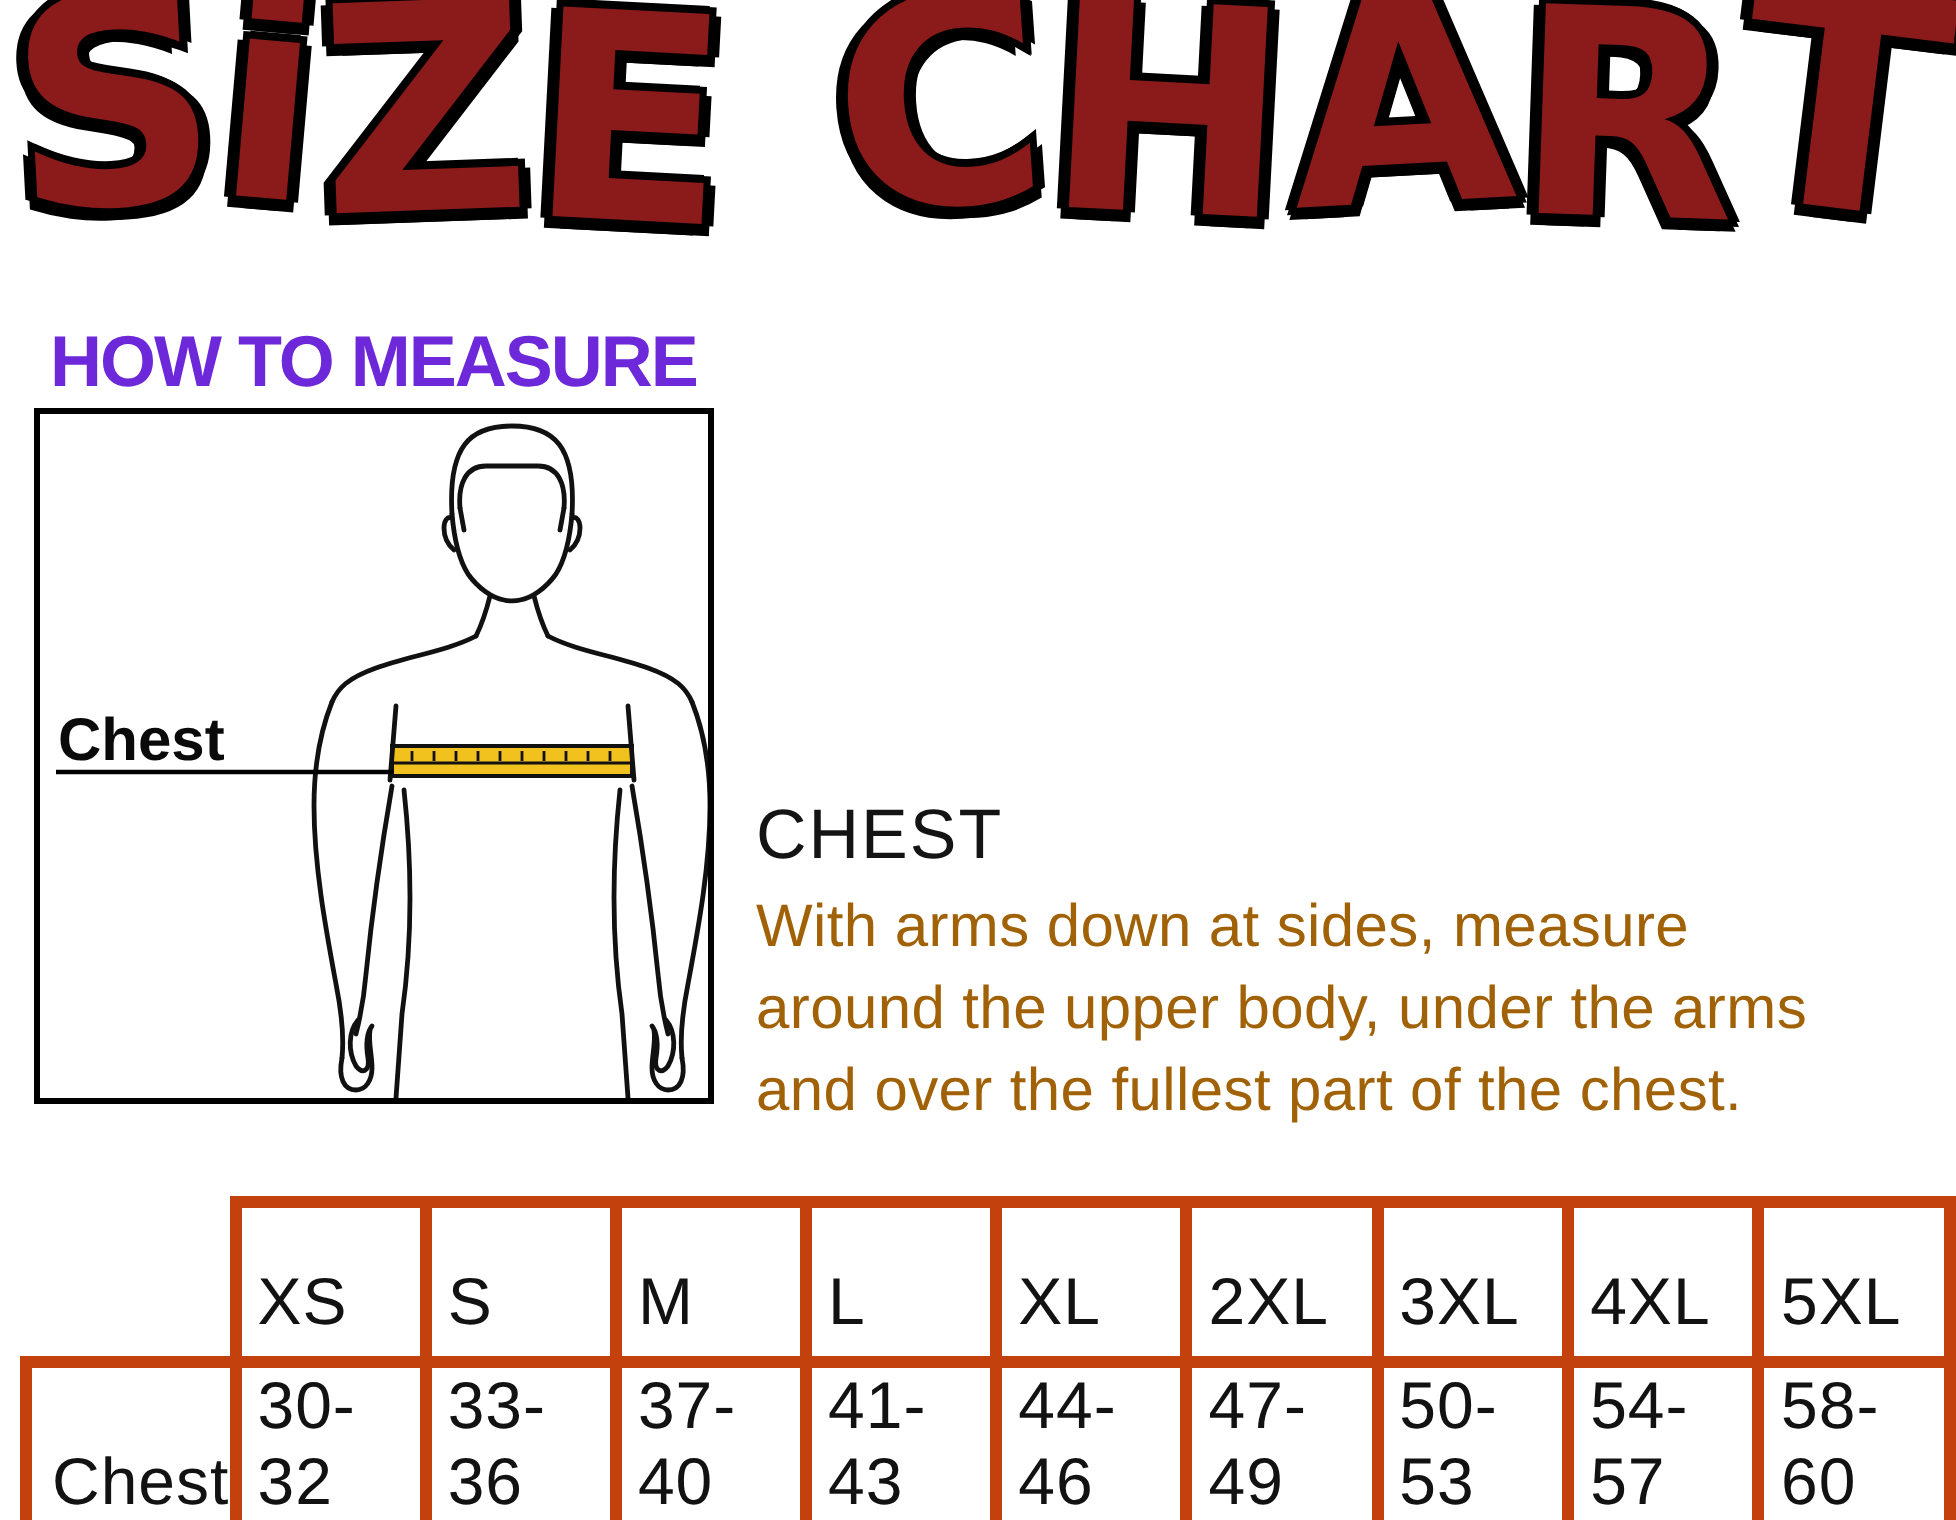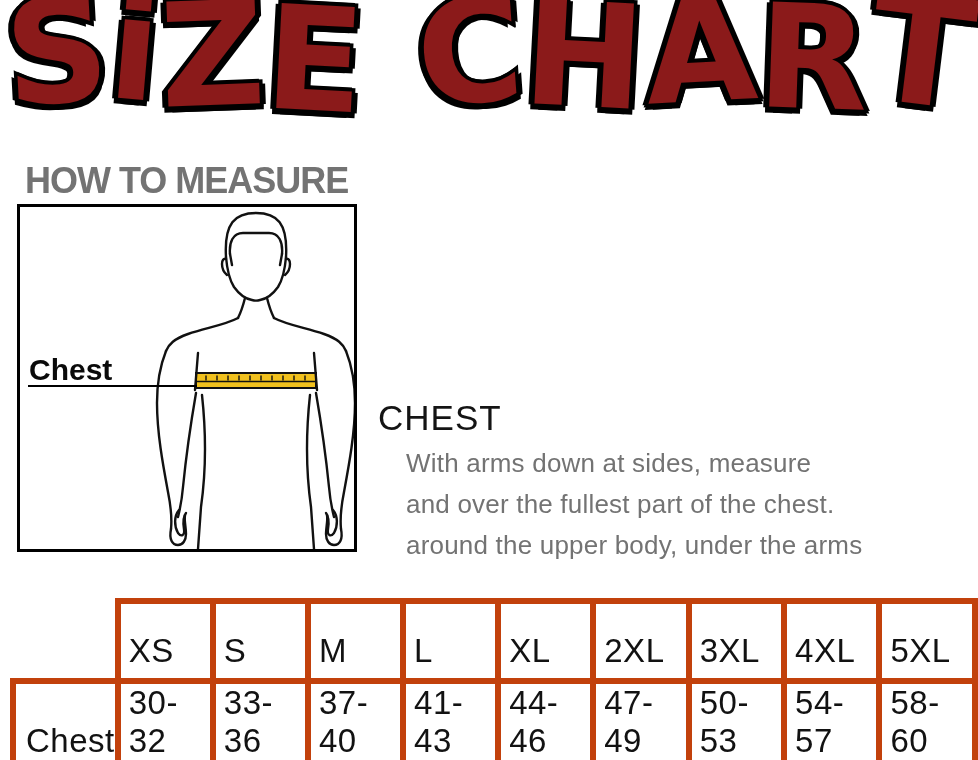--- a/index.html
+++ b/index.html
@@ -32,41 +32,41 @@
   .l2{transform:rotate(-2deg) translateY(3px);}
   .l3{transform:rotate(3deg) translateY(8px);}
   .l5{transform:rotate(-4deg);}
   .l6{transform:rotate(3deg) translateY(4px);}
   .l7{transform:rotate(-3deg) translateY(-1px);}
   .l8{transform:rotate(2deg) translateY(6px);}
   .l9{transform:rotate(7deg) translateY(-3px);font-size:1.05em;}
   
   .htm-heading{
     position:absolute;left:25px;top:160px;
-    font-size:36px;font-weight:bold;letter-spacing:-1px;color:#737373;
+    font-size:36px;font-weight:bold;letter-spacing:-1px;color:#6d28d9;
   }
   
   .diagram-box{
     position:absolute;left:17px;top:204px;width:340px;height:348px;
     border:3px solid #000;box-sizing:border-box;background:#fff;
   }
   .diagram-box svg{position:absolute;left:0;top:0;width:334px;height:342px;}
   .stroke{fill:none;stroke:var(--line-black);stroke-width:2.4;stroke-linecap:round;stroke-linejoin:round;}
   .tape-rect{fill:var(--tape-yellow);stroke:var(--line-black);stroke-width:2;}
   .tape-line{stroke:var(--line-black);stroke-width:1.4;fill:none;}
   .pointer{stroke:#000;stroke-width:2.2;fill:none;}
   .svg-label{font-family:"Liberation Sans",sans-serif;font-weight:700;font-size:30px;fill:#0a0a0a;}
   
   .chest-heading{
     position:absolute;left:378px;top:398px;
     font-size:35px;font-weight:400;letter-spacing:1px;color:#141414;
   }
   .chest-para{
     position:absolute;left:378px;top:443px;
-    font-size:26px;font-weight:400;line-height:41px;letter-spacing:0.2px;color:#737373;margin-left:28px;
+    font-size:30px;font-weight:400;line-height:41px;letter-spacing:0.2px;color:#a16207;
   }
   
   .size-table{
     position:absolute;left:10px;top:598px;
     border-collapse:collapse;table-layout:fixed;
     font-family:"Liberation Sans",sans-serif;font-size:33px;color:#121212;
   }
   .size-table td{
     border:6px solid #c2410c;vertical-align:bottom;
     padding:0 0 8px 8px;letter-spacing:0.5px;overflow:hidden;
@@ -145,22 +145,22 @@
       </g>
 
       <path class="pointer" d="M8,179 L177,179"></path>
       <text class="svg-label" x="9" y="173">Chest</text>
     </svg>
   </div>
 
   <div class="chest-heading">CHEST</div>
   <div class="chest-para">
     <div>With arms down at sides, measure</div>
+    <div>around the upper body, under the arms</div>
     <div>and over the fullest part of the chest.</div>
-    <div>around the upper body, under the arms</div>
   </div>
 
   <table class="size-table">
     <colgroup>
       <col style="width:97px">
         <col style="width:96px">
         <col style="width:96px">
         <col style="width:96px">
       <col style="width:96px">
         <col style="width:96px">

